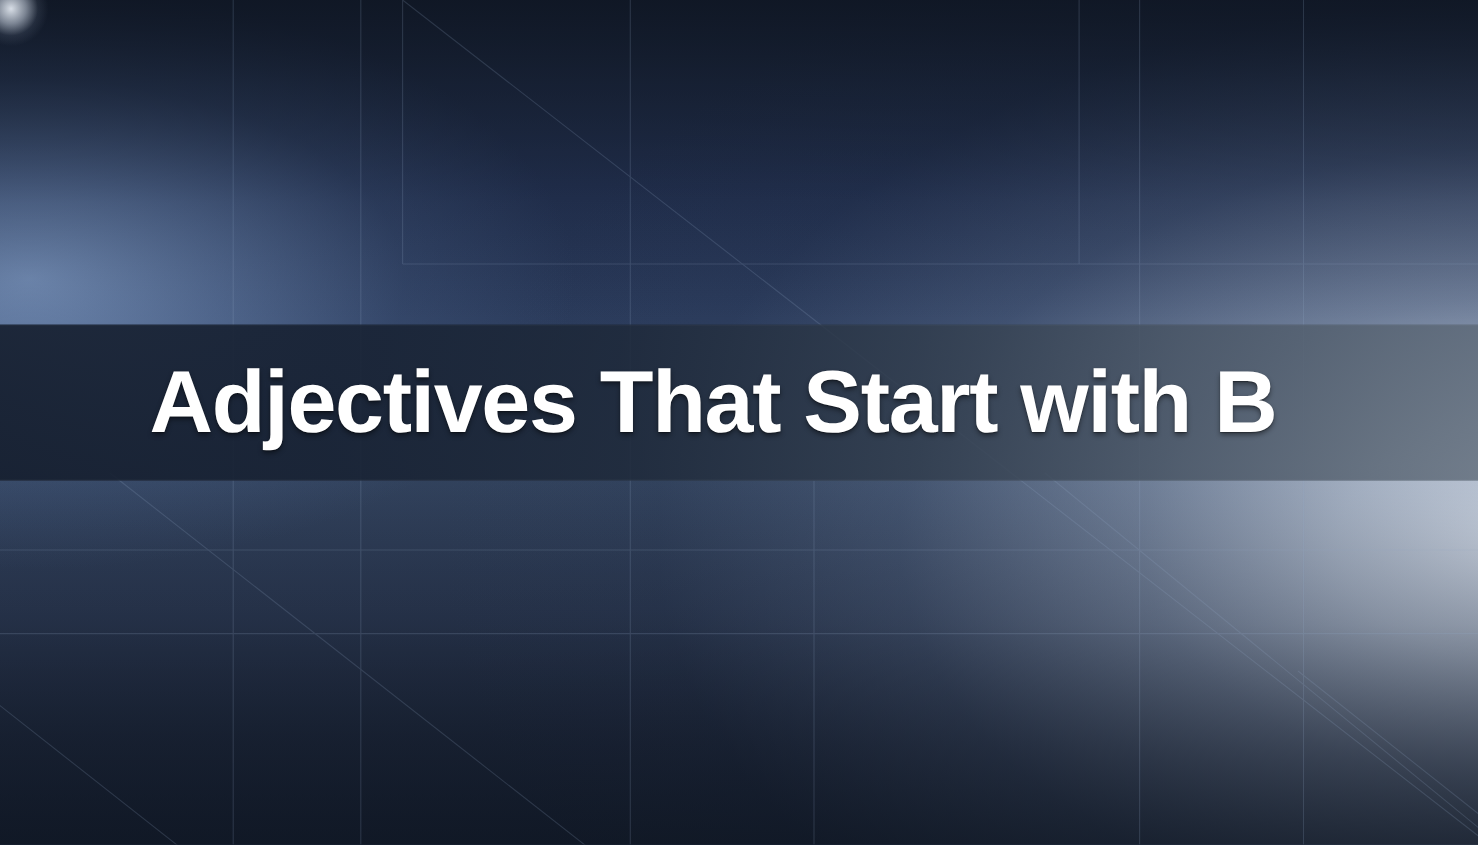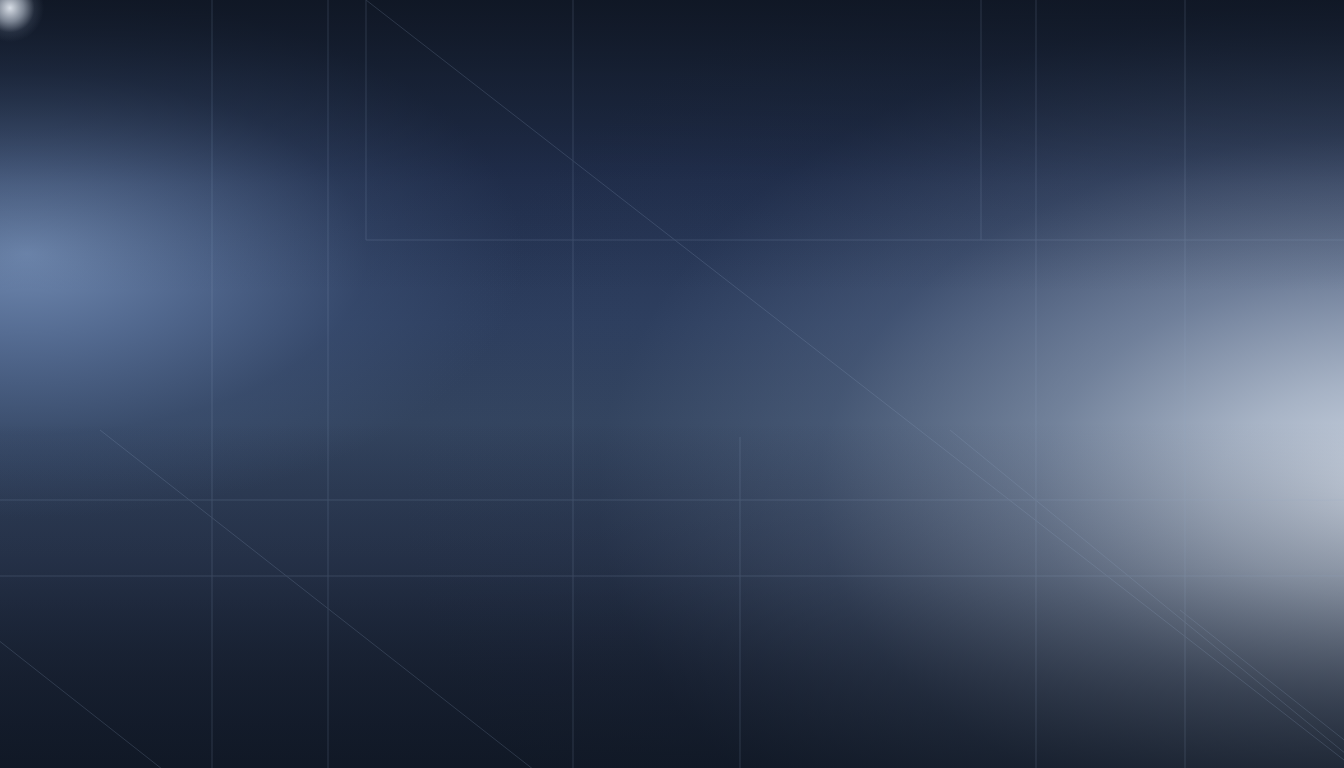--- a/index.html
+++ b/index.html
@@ -157,14 +157,17 @@
       <line x1="0" y1="576" x2="1344" y2="576"></line>
 
       <line x1="366" y1="0" x2="1344" y2="760"></line>
       <line x1="100" y1="430" x2="700" y2="900"></line>
       <line x1="-40" y1="610" x2="430" y2="980"></line>
       <line x1="950" y1="430" x2="1390" y2="790"></line>
       <line x1="1180" y1="610" x2="1420" y2="800"></line>
     </g>
   </svg>
 
+  <div class="title-band">
+    <h1 class="title-text">Adjectives That Start with B</h1>
+  </div>
 
 </div>
 
 </body></html>

